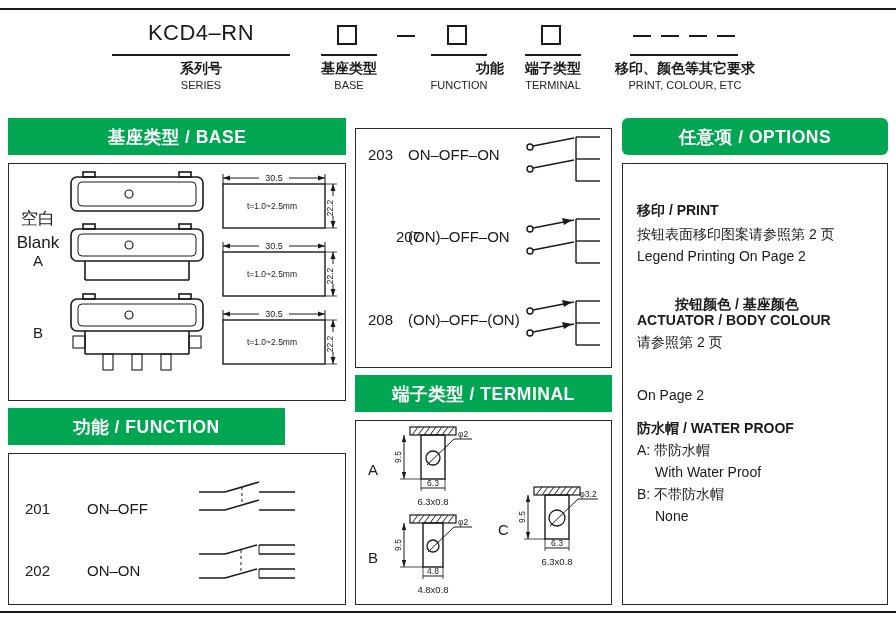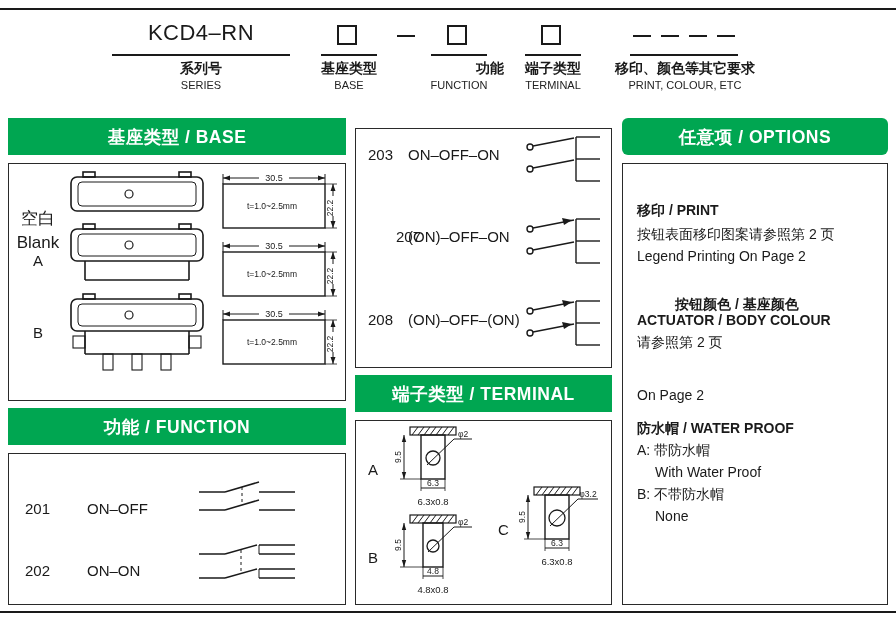--- a/index.html
+++ b/index.html
@@ -167,21 +167,21 @@
           <line x1="118" y1="46" x2="118" y2="58"></line>
         <polygon points="118,14 115.5,21 120.5,21" fill="#1a1a1a" stroke="none"></polygon>
         <polygon points="118,58 115.5,51 120.5,51" fill="#1a1a1a" stroke="none"></polygon>
       </g>
       <text x="59" y="11" text-anchor="middle" font-size="9">30.5</text>
       <text x="57" y="39" text-anchor="middle" font-size="8.5">t=1.0~2.5mm</text>
       <text x="118" y="38" text-anchor="middle" font-size="8.5" transform="rotate(-90 118 38)">22.2</text>
     </svg>
   </div>
 
-  <div class="hdr" style="left:8px;top:408px;width:338px;height:37px;">功能 / FUNCTION</div>
+  <div class="hdr" style="left:8px;top:408px;width:277px;height:37px;">功能 / FUNCTION</div>
   <div class="bbox" style="left:8px;top:453px;width:338px;height:152px;">
     <div class="code" style="left:16px;top:46px;">201</div>
     <div class="code" style="left:78px;top:46px;">ON–OFF</div>
     <svg style="left:186px;top:26px;" width="105" height="44" viewBox="0 0 105 44">
       <g stroke="#1a1a1a" fill="none" stroke-width="1.5">
         <line x1="4" y1="12" x2="30" y2="12"></line>
           <line x1="30" y1="12" x2="64" y2="2"></line>
           <line x1="64" y1="12" x2="100" y2="12"></line>
         <line x1="4" y1="30" x2="30" y2="30"></line>
           <line x1="30" y1="30" x2="64" y2="20"></line>

